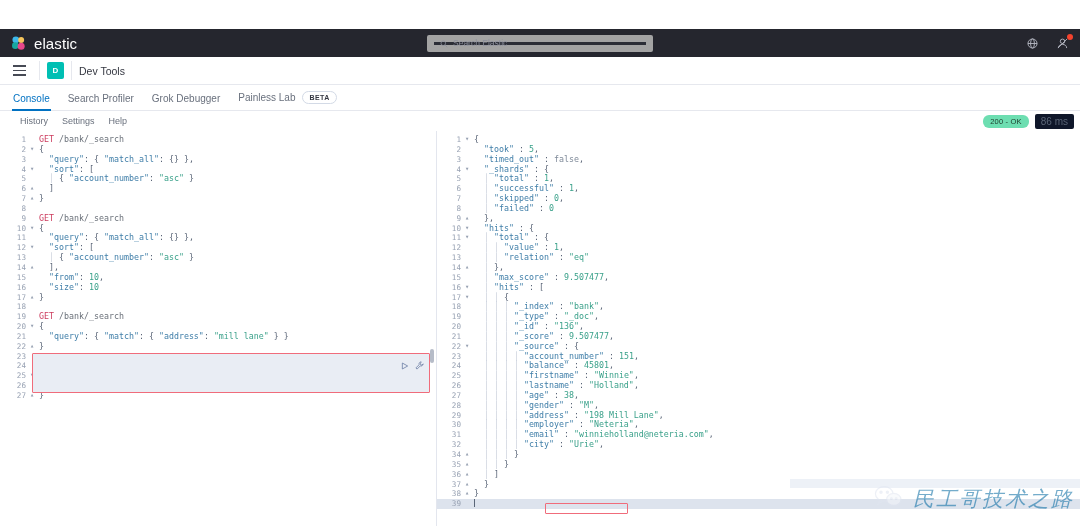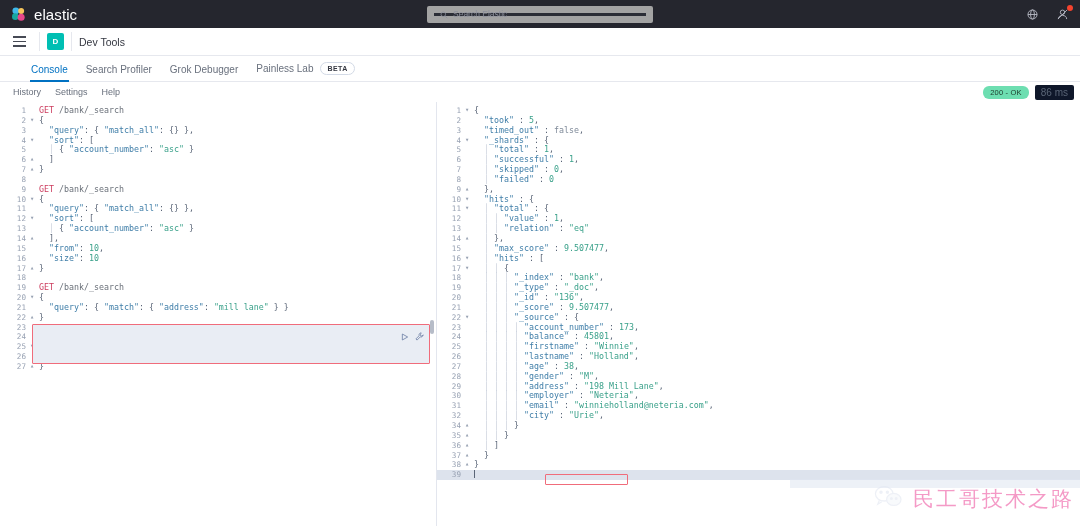--- a/index.html
+++ b/index.html
@@ -5,21 +5,21 @@
   * { box-sizing: border-box; margin: 0; padding: 0; }
   html, body {
     width: 1080px; height: 526px;
     font-family: "Liberation Sans", sans-serif;
     background: #ffffff; overflow: hidden;
   }
 
   
   .topbar {
     height: 28px; background: #25262e; display: flex; align-items: center;
-    position: relative; padding: 0 10px;
+    position: relative; padding: 0 10px; margin-top: 29px;
   }
   .brand { display: flex; align-items: center; gap: 7px; }
   .brand-logo { width: 17px; height: 17px; position: relative; }
   .brand-name { color: #ffffff; font-size: 15px; letter-spacing: .1px; }
   .global-search {
     position: absolute; left: 50%; transform: translateX(-50%);
     width: 226px; height: 17px; border: 7px solid #a3a3a3;
     border-radius: 2px; background: #2b2d36;
     display: flex; align-items: center; gap: 5px; padding: 0 6px;
   }
@@ -45,40 +45,40 @@
   .app-badge {
     width: 17px; height: 17px; border-radius: 2px; background: #00bfb3;
     color: #ffffff; font-size: 8px; font-weight: bold;
     display: flex; align-items: center; justify-content: center;
   }
   .app-title { font-size: 10.5px; color: #343741; margin-left: 0px; }
 
   
   .tabbar {
     height: 26px; background: #ffffff; border-bottom: 1px solid #e6e8ee;
-    display: flex; align-items: flex-end; padding-left: 22px; gap: 0;
+    display: flex; align-items: flex-end; padding-left: 4px; gap: 0;
   }
   .tab {
     font-size: 10px; color: #69707d; padding: 0 9px 6px 9px;
     position: relative; display: flex; align-items: center; gap: 7px;
   }
   .tab.active { color: #0071c2; font-weight: normal; }
   .tab.active::after {
     content: ""; position: absolute; left: 8px; right: 8px; bottom: -1px;
     height: 2px; background: #0071c2;
   }
   .beta-pill {
     border: 1px solid #d3dae6; border-radius: 8px; padding: 1px 6px;
     font-size: 7px; font-weight: bold; color: #343741; letter-spacing: .4px;
     line-height: 1.3;
   }
 
   
   .subbar {
-    height: 20px; display: flex; align-items: center; padding-left: 13px;
+    height: 20px; display: flex; align-items: center; padding-left: 20px;
     gap: 14px; position: relative; background: #ffffff;
   }
   .subitem { font-size: 9px; color: #69707d; }
   .status-wrap {
     position: absolute; right: 6px; display: flex; align-items: center; gap: 6px;
   }
   .status-ok {
     background: #6ddeb1; color: #1c3b2c; font-size: 7.5px;
     padding: 2px 7px; border-radius: 6px; letter-spacing: .2px;
   }
@@ -153,22 +153,23 @@
     position: absolute; right: 2px; top: 218px; width: 4px; height: 14px;
     background: #b6bcc8; border-radius: 2px;
   }
 
   
   .watermark {
     position: absolute; right: 6px; bottom: 12px; display: flex;
     align-items: center; gap: 8px; opacity: .55; pointer-events: none;
   }
   .wm-text {
-    font-size: 21px; color: #ec4899; font-family: "DejaVu Sans", sans-serif;
+    font-size: 21px; color: #0369a1; font-family: "DejaVu Sans", sans-serif;
     letter-spacing: 2px;
+    font-style: italic;
   }
   .wm-band {
     position: absolute; right: 0; bottom: 38px; width: 290px; height: 9px;
     background: #dfe5f0; opacity: .55; pointer-events: none;
   }
 </style>
 </head>
 <body>
 
 <div class="topbar">
@@ -319,21 +320,21 @@
         <div class="row"><span class="gutter">13</span><span class="fold"></span><span class="txt"><span class="k-ind">  │ │ </span><span class="k-key">"relation"</span><span class="k-punc"> : </span><span class="k-str">"eq"</span></span></div>
         <div class="row"><span class="gutter">14</span><span class="fold">▴</span><span class="txt"><span class="k-ind">  │ </span><span class="k-punc">},</span></span></div>
         <div class="row"><span class="gutter">15</span><span class="fold"></span><span class="txt"><span class="k-ind">  │ </span><span class="k-key">"max_score"</span><span class="k-punc"> : </span><span class="k-num">9.507477</span><span class="k-punc">,</span></span></div>
         <div class="row"><span class="gutter">16</span><span class="fold">▾</span><span class="txt"><span class="k-ind">  │ </span><span class="k-key">"hits"</span><span class="k-punc"> : [</span></span></div>
         <div class="row"><span class="gutter">17</span><span class="fold">▾</span><span class="txt"><span class="k-ind">  │ │ </span><span class="k-punc">{</span></span></div>
         <div class="row"><span class="gutter">18</span><span class="fold"></span><span class="txt"><span class="k-ind">  │ │ │ </span><span class="k-key">"_index"</span><span class="k-punc"> : </span><span class="k-str">"bank"</span><span class="k-punc">,</span></span></div>
         <div class="row"><span class="gutter">19</span><span class="fold"></span><span class="txt"><span class="k-ind">  │ │ │ </span><span class="k-key">"_type"</span><span class="k-punc"> : </span><span class="k-str">"_doc"</span><span class="k-punc">,</span></span></div>
         <div class="row"><span class="gutter">20</span><span class="fold"></span><span class="txt"><span class="k-ind">  │ │ │ </span><span class="k-key">"_id"</span><span class="k-punc"> : </span><span class="k-str">"136"</span><span class="k-punc">,</span></span></div>
         <div class="row"><span class="gutter">21</span><span class="fold"></span><span class="txt"><span class="k-ind">  │ │ │ </span><span class="k-key">"_score"</span><span class="k-punc"> : </span><span class="k-num">9.507477</span><span class="k-punc">,</span></span></div>
         <div class="row"><span class="gutter">22</span><span class="fold">▾</span><span class="txt"><span class="k-ind">  │ │ │ </span><span class="k-key">"_source"</span><span class="k-punc"> : {</span></span></div>
-        <div class="row"><span class="gutter">23</span><span class="fold"></span><span class="txt"><span class="k-ind">  │ │ │ │ </span><span class="k-key">"account_number"</span><span class="k-punc"> : </span><span class="k-num">173</span><span class="k-punc">,</span></span></div>
+        <div class="row"><span class="gutter">23</span><span class="fold"></span><span class="txt"><span class="k-ind">  │ │ │ │ </span><span class="k-key">"account_number"</span><span class="k-punc"> : </span><span class="k-num">151</span><span class="k-punc">,</span></span></div>
         <div class="row"><span class="gutter">24</span><span class="fold"></span><span class="txt"><span class="k-ind">  │ │ │ │ </span><span class="k-key">"balance"</span><span class="k-punc"> : </span><span class="k-num">45801</span><span class="k-punc">,</span></span></div>
         <div class="row"><span class="gutter">25</span><span class="fold"></span><span class="txt"><span class="k-ind">  │ │ │ │ </span><span class="k-key">"firstname"</span><span class="k-punc"> : </span><span class="k-str">"Winnie"</span><span class="k-punc">,</span></span></div>
         <div class="row"><span class="gutter">26</span><span class="fold"></span><span class="txt"><span class="k-ind">  │ │ │ │ </span><span class="k-key">"lastname"</span><span class="k-punc"> : </span><span class="k-str">"Holland"</span><span class="k-punc">,</span></span></div>
         <div class="row"><span class="gutter">27</span><span class="fold"></span><span class="txt"><span class="k-ind">  │ │ │ │ </span><span class="k-key">"age"</span><span class="k-punc"> : </span><span class="k-num">38</span><span class="k-punc">,</span></span></div>
         <div class="row"><span class="gutter">28</span><span class="fold"></span><span class="txt"><span class="k-ind">  │ │ │ │ </span><span class="k-key">"gender"</span><span class="k-punc"> : </span><span class="k-str">"M"</span><span class="k-punc">,</span></span></div>
         <div class="row"><span class="gutter">29</span><span class="fold"></span><span class="txt"><span class="k-ind">  │ │ │ │ </span><span class="k-key">"address"</span><span class="k-punc"> : </span><span class="k-str">"198 Mill Lane"</span><span class="k-punc">,</span></span></div>
         <div class="row"><span class="gutter">30</span><span class="fold"></span><span class="txt"><span class="k-ind">  │ │ │ │ </span><span class="k-key">"employer"</span><span class="k-punc"> : </span><span class="k-str">"Neteria"</span><span class="k-punc">,</span></span></div>
         <div class="row"><span class="gutter">31</span><span class="fold"></span><span class="txt"><span class="k-ind">  │ │ │ │ </span><span class="k-key">"email"</span><span class="k-punc"> : </span><span class="k-str">"winnieholland@neteria.com"</span><span class="k-punc">,</span></span></div>
         <div class="row"><span class="gutter">32</span><span class="fold"></span><span class="txt"><span class="k-ind">  │ │ │ │ </span><span class="k-key">"city"</span><span class="k-punc"> : </span><span class="k-str">"Urie"</span><span class="k-punc">,</span></span></div>
         <div class="row"><span class="gutter">34</span><span class="fold">▴</span><span class="txt"><span class="k-ind">  │ │ │ </span><span class="k-punc">}</span></span></div>

